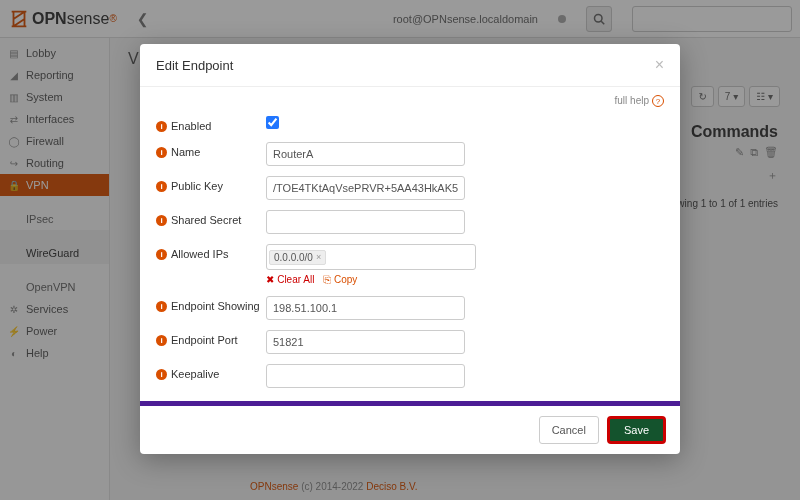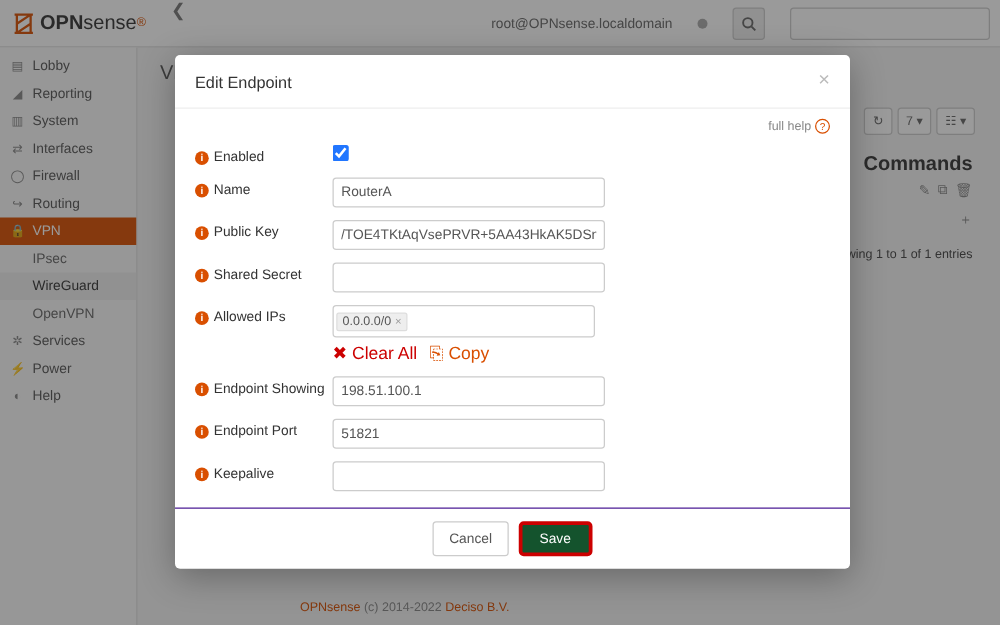--- a/index.html
+++ b/index.html
@@ -1,66 +1,66 @@
 <!DOCTYPE html>
 <html><head>
 <meta charset="utf-8">
 <style>
 *{box-sizing:border-box;margin:0;padding:0;font-family:-apple-system,BlinkMacSystemFont,"Segoe UI",Arial,sans-serif}
 body{background:#f5f5f5;width:800px;height:500px;overflow:hidden;position:relative;font-size:11px;color:#333}
-.topbar{height:38px;background:#fff;border-bottom:1px solid #ddd;display:flex;padding:0 8px}
+.topbar{height:38px;background:#fff;border-bottom:1px solid #ddd;display:flex;align-items:center;padding:0 8px}
 .logo{display:flex;align-items:center;font-weight:400;font-size:16px;color:#333}
 .logo svg{margin-right:2px}
 .logo .b{font-weight:700}
 .logo .reg{color:#d94f00;font-size:10px;vertical-align:top}
 .back-chev{margin-left:20px;color:#777;font-size:14px;cursor:pointer}
 .top-right{margin-left:auto;display:flex;align-items:center;gap:20px}
 .user{color:#666;font-size:11px}
 .status-dot{width:8px;height:8px;background:#aaa;border-radius:50%}
 .search-btn{width:26px;height:26px;background:#eee;border:1px solid #ccc;border-radius:3px;display:flex;align-items:center;justify-content:center;color:#666}
 .search-input{width:160px;height:26px;border:1px solid #ccc;border-radius:3px;padding:0 6px}
 .layout{display:flex;height:calc(500px - 38px)}
 .sidebar{width:110px;background:#fafafa;border-right:1px solid #e0e0e0;padding-top:4px}
 .side-item{display:flex;align-items:center;gap:6px;padding:5px 8px;color:#555;cursor:pointer}
 .side-item .ic{width:12px;text-align:center;color:#888;font-size:10px}
 .side-item.active{background:#d94f00;color:#fff}
 .side-item.active .ic{color:#fff}
-.side-sub{padding:5px 8px 5px 26px;color:#666;cursor:pointer}
+.side-sub{padding:17px 8px 5px 26px;color:#666;cursor:pointer}
 .side-sub.sel{background:#eee;color:#333}
 .main{flex:1;padding:12px 18px;position:relative;overflow:hidden}
 .page-title{font-size:16px;color:#555;margin-bottom:10px}
 .toolbar-right{position:absolute;right:20px;top:48px;display:flex;gap:4px}
 .btn-sm{border:1px solid #ccc;background:#fff;border-radius:3px;padding:4px 6px;font-size:10px;color:#666}
 .col-head{position:absolute;right:22px;top:85px;font-weight:700;font-size:16px}
 .row-icons{position:absolute;right:22px;top:108px;display:flex;gap:6px;color:#888}
 .row-plus{position:absolute;right:22px;top:130px;color:#888}
 .showing{position:absolute;right:22px;top:160px;color:#444;font-size:10px}
-.footer{position:absolute;bottom:8px;left:130px;font-size:10px;color:#888}
+.footer{position:absolute;bottom:8px;left:140px;font-size:10px;color:#888}
 .footer a{color:#d94f00;text-decoration:none}
 .overlay{position:absolute;inset:0;background:rgba(30,30,30,0.45)}
 .modal{position:absolute;left:140px;top:44px;width:540px;background:#fff;border-radius:4px;box-shadow:0 6px 28px rgba(0,0,0,0.3)}
 .modal-head{padding:12px 16px;border-bottom:1px solid #eee;display:flex;align-items:center}
 .modal-title{font-size:13px;color:#333}
 .modal-close{margin-left:auto;color:#bbb;font-size:16px;cursor:pointer}
 .fullhelp{text-align:right;padding:8px 16px 0;font-size:10px;color:#888}
 .fullhelp .q{display:inline-block;width:12px;height:12px;border:1px solid #d94f00;color:#d94f00;border-radius:50%;text-align:center;line-height:11px;font-size:8px;margin-left:3px}
 .modal-body{padding:4px 16px 8px}
 .frow{display:flex;align-items:flex-start;padding:5px 0}
 .flabel{width:110px;display:flex;align-items:center;gap:4px;font-size:11px;color:#333;padding-top:4px}
 .info-ic{width:11px;height:11px;background:#d94f00;color:#fff;border-radius:50%;font-size:8px;display:flex;align-items:center;justify-content:center;font-weight:700}
 .fcontrol{flex:1}
-.fcontrol input[type=text]{width:218px;height:24px;border:1px solid #ccc;border-radius:3px;padding:0 6px;font-size:11px;color:#555}
+.fcontrol input[type=text]{width:199px;height:24px;border:1px solid #ccc;border-radius:3px;padding:0 6px;font-size:11px;color:#555}
 .chk{accent-color:#2176ff}
 .token-wrap{width:210px;min-height:26px;border:1px solid #ccc;border-radius:3px;padding:2px;display:flex;align-items:center}
 .token{background:#eee;border:1px solid #ddd;border-radius:2px;padding:1px 4px;font-size:10px;color:#555;display:flex;gap:3px}
 .token .x{color:#999;font-size:9px}
-.taglinks{margin-top:4px;font-size:14px}
+.taglinks{margin-top:4px;font-size:10px}
 .taglinks .clr{color:#c00}
 .taglinks .cpy{color:#d94f00;margin-left:6px}
-.modal-foot{padding:10px 14px;border-top:1px solid #4c1d95;display:flex;justify-content:center;gap:8px}
+.modal-foot{padding:10px 14px;border-top:5px solid #4c1d95;display:flex;justify-content:flex-end;gap:8px}
 .btn-cancel{background:#fff;border:1px solid #ccc;border-radius:3px;padding:6px 12px;font-size:11px;color:#555;cursor:pointer}
 .btn-save{background:#14532d;border:3px solid #c00;border-radius:4px;padding:5px 14px;font-size:11px;color:#fff;cursor:pointer}
 </style>
 </head>
 <body>
 
 <div class="topbar">
   <div class="logo">
     <svg width="22" height="22" viewBox="0 0 24 24">
         <path d="M4 4h16M4 20h16M6 4v16M18 4v16M6 12l12-8M6 20l12-8" stroke="#d94f00" stroke-width="2" fill="none"></path>

